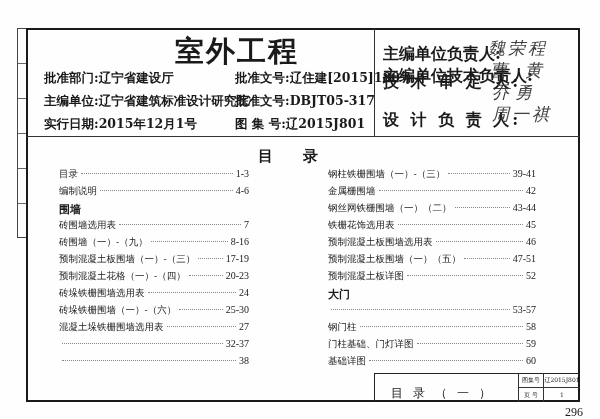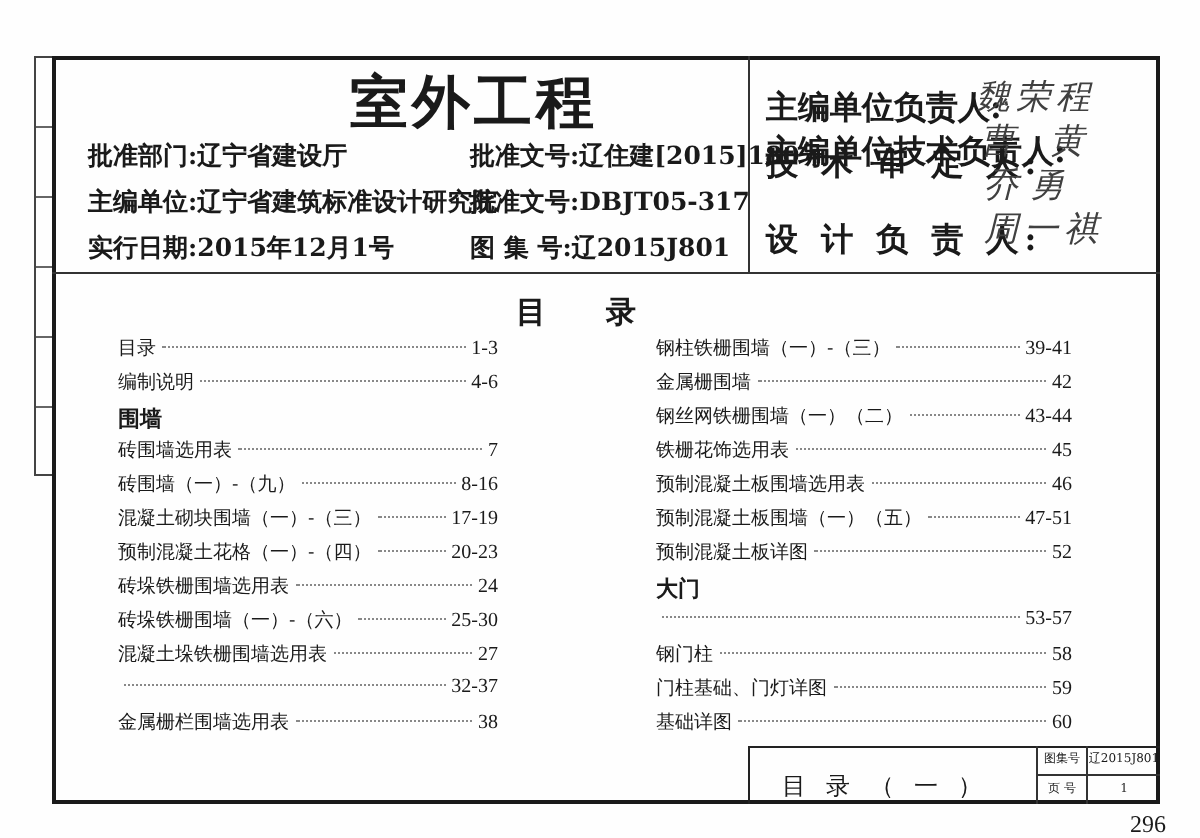--- a/index.html
+++ b/index.html
@@ -83,21 +83,21 @@
       <span class="lbl">砖围墙选用表</span>
       <span class="dots"></span>
       <span class="pg">7</span>
     </div>
   <div class="toc-item">
       <span class="lbl">砖围墙（一）-（九）</span>
       <span class="dots"></span>
       <span class="pg">8-16</span>
     </div>
   <div class="toc-item">
-      <span class="lbl">混凝土砌块围墙（一）-（三）</span>
+      <span class="lbl">预制混凝土板围墙（一）-（三）</span>
       <span class="dots"></span>
       <span class="pg">17-19</span>
     </div>
   <div class="toc-item">
       <span class="lbl">预制混凝土花格（一）-（四）</span>
       <span class="dots"></span>
       <span class="pg">20-23</span>
     </div>
   <div class="toc-item">
       <span class="lbl">砖垛铁栅围墙选用表</span>
@@ -112,21 +112,20 @@
   <div class="toc-item">
       <span class="lbl">混凝土垛铁栅围墙选用表</span>
       <span class="dots"></span>
       <span class="pg">27</span>
     </div>
   <div class="toc-item">
       <span class="dots"></span>
       <span class="pg">32-37</span>
     </div>
   <div class="toc-item">
-      <span class="lbl">金属栅栏围墙选用表</span>
       <span class="dots"></span>
       <span class="pg">38</span>
     </div>
 </div>
 
 <div class="abs" style="left:328px;top:168px;width:208px">
   <div class="toc-item">
       <span class="lbl">钢柱铁栅围墙（一）-（三）</span>
       <span class="dots"></span>
       <span class="pg">39-41</span>

